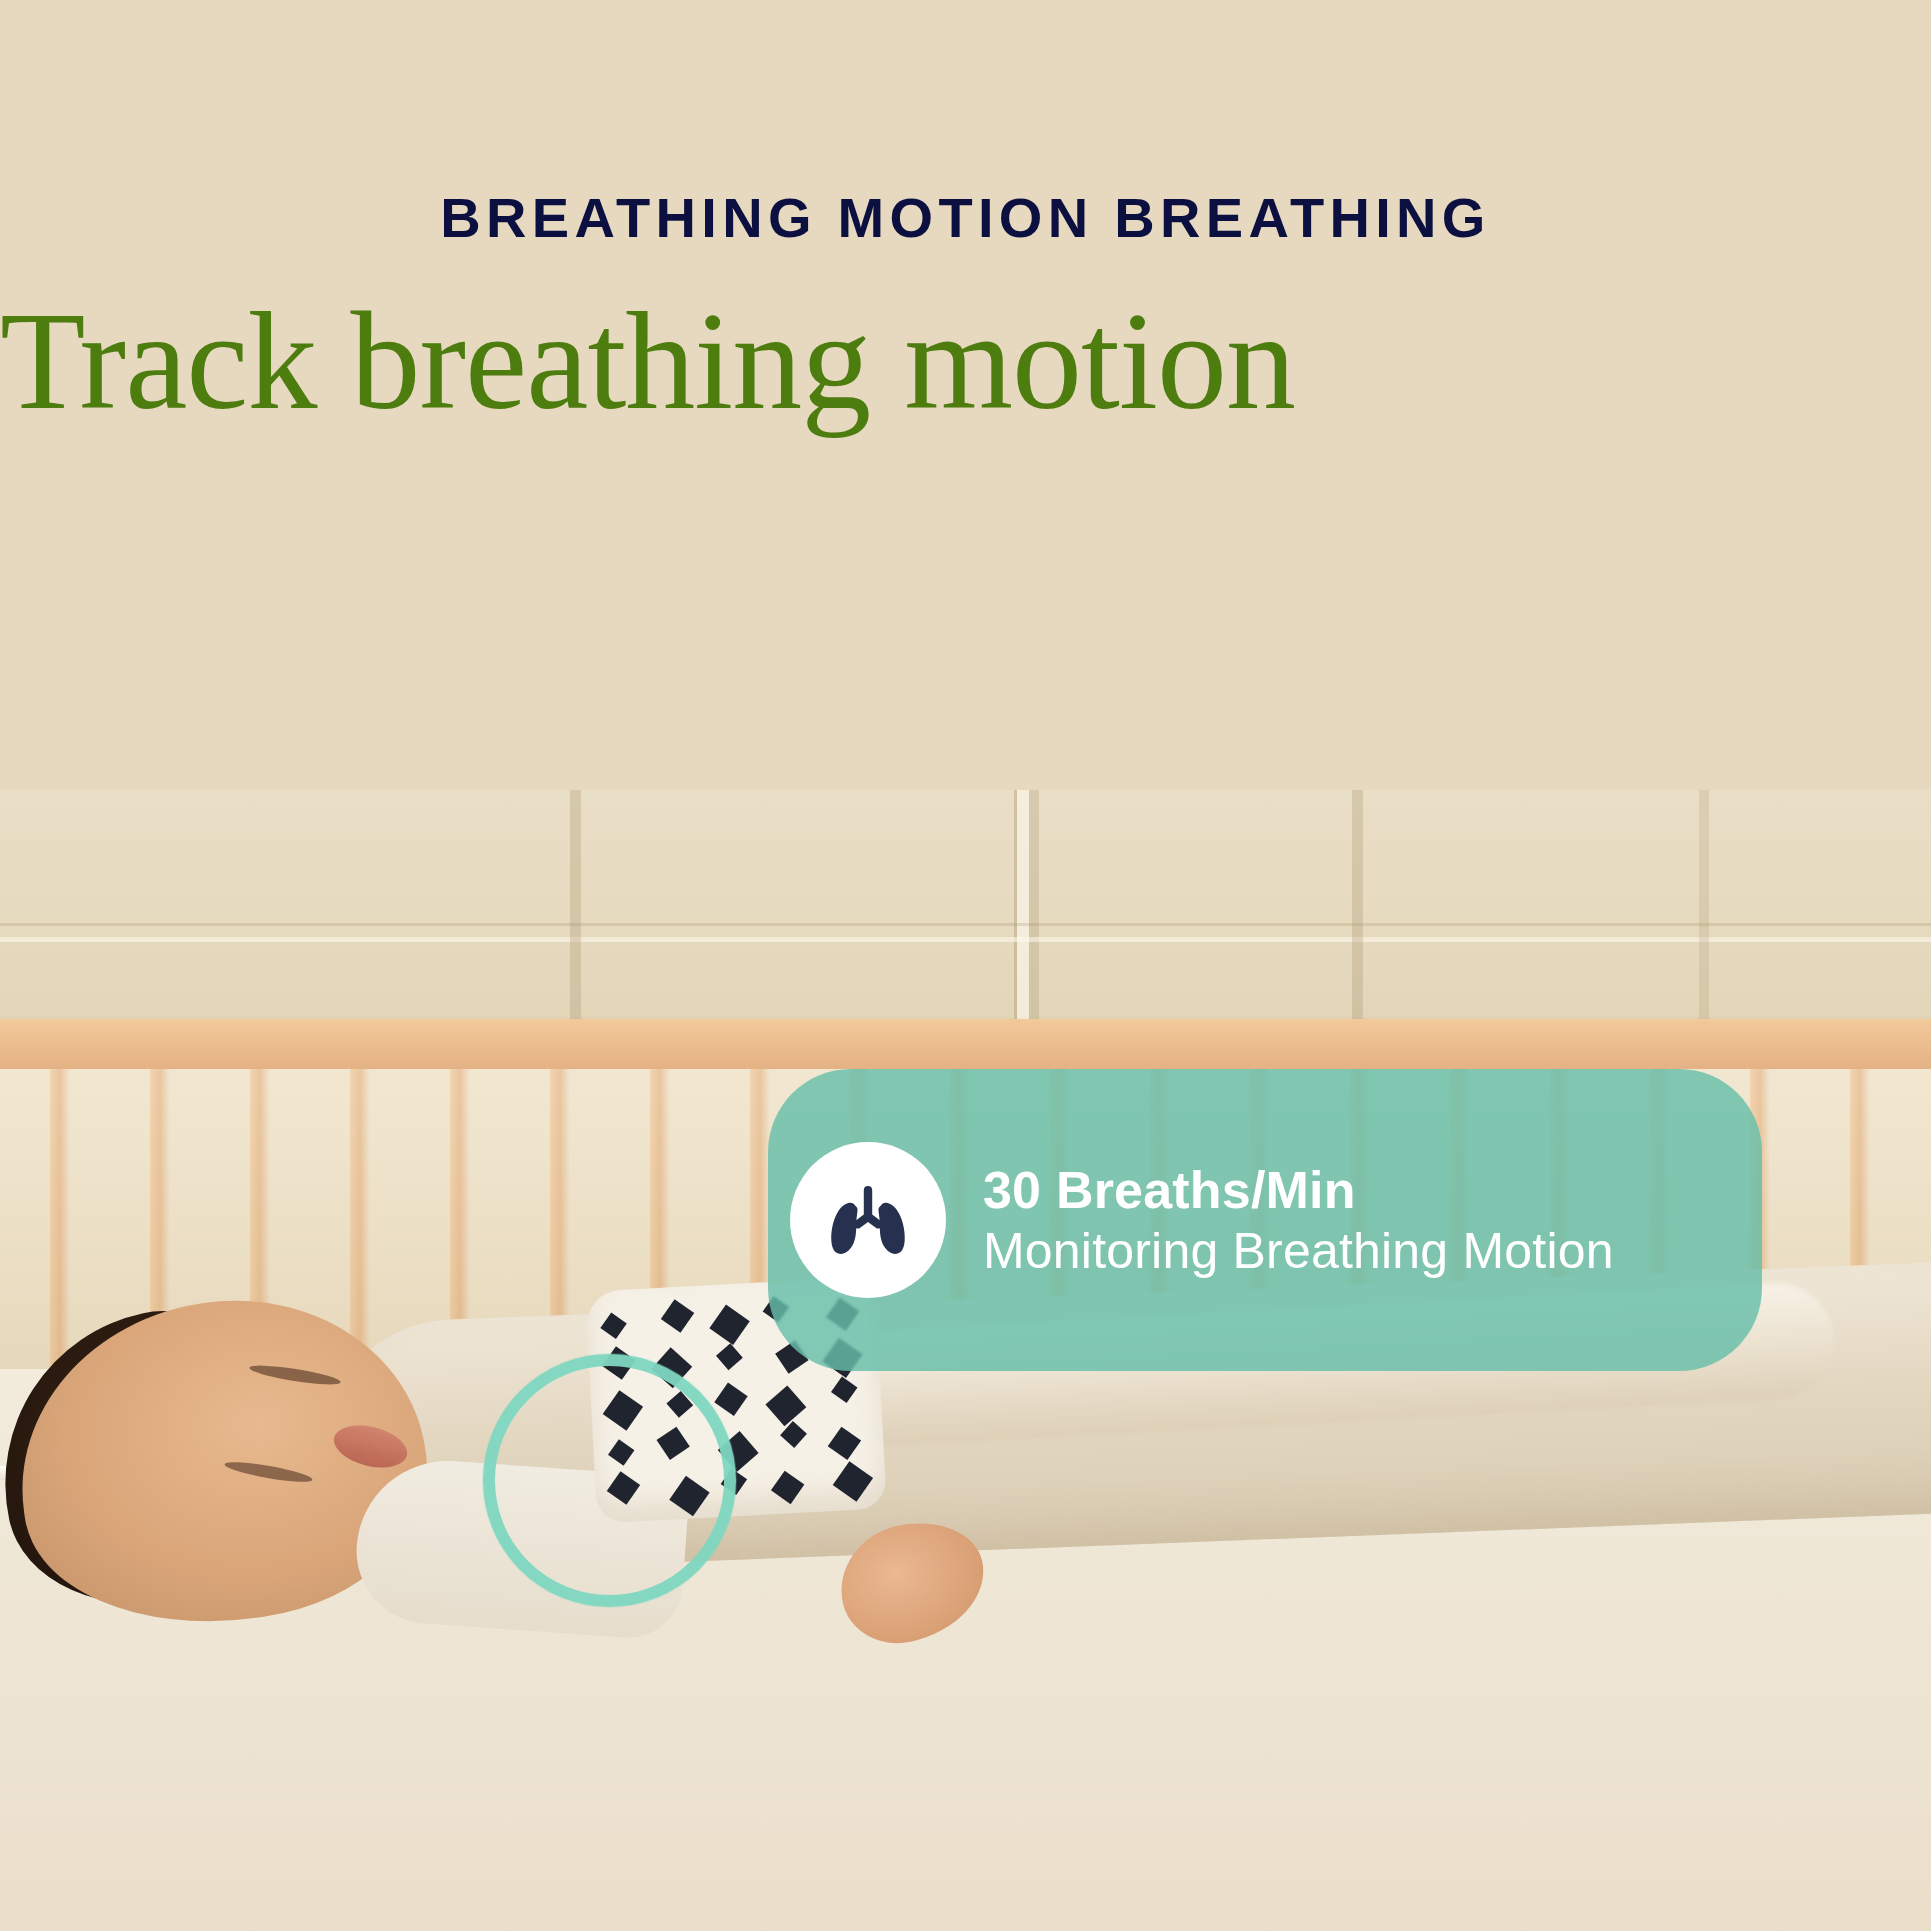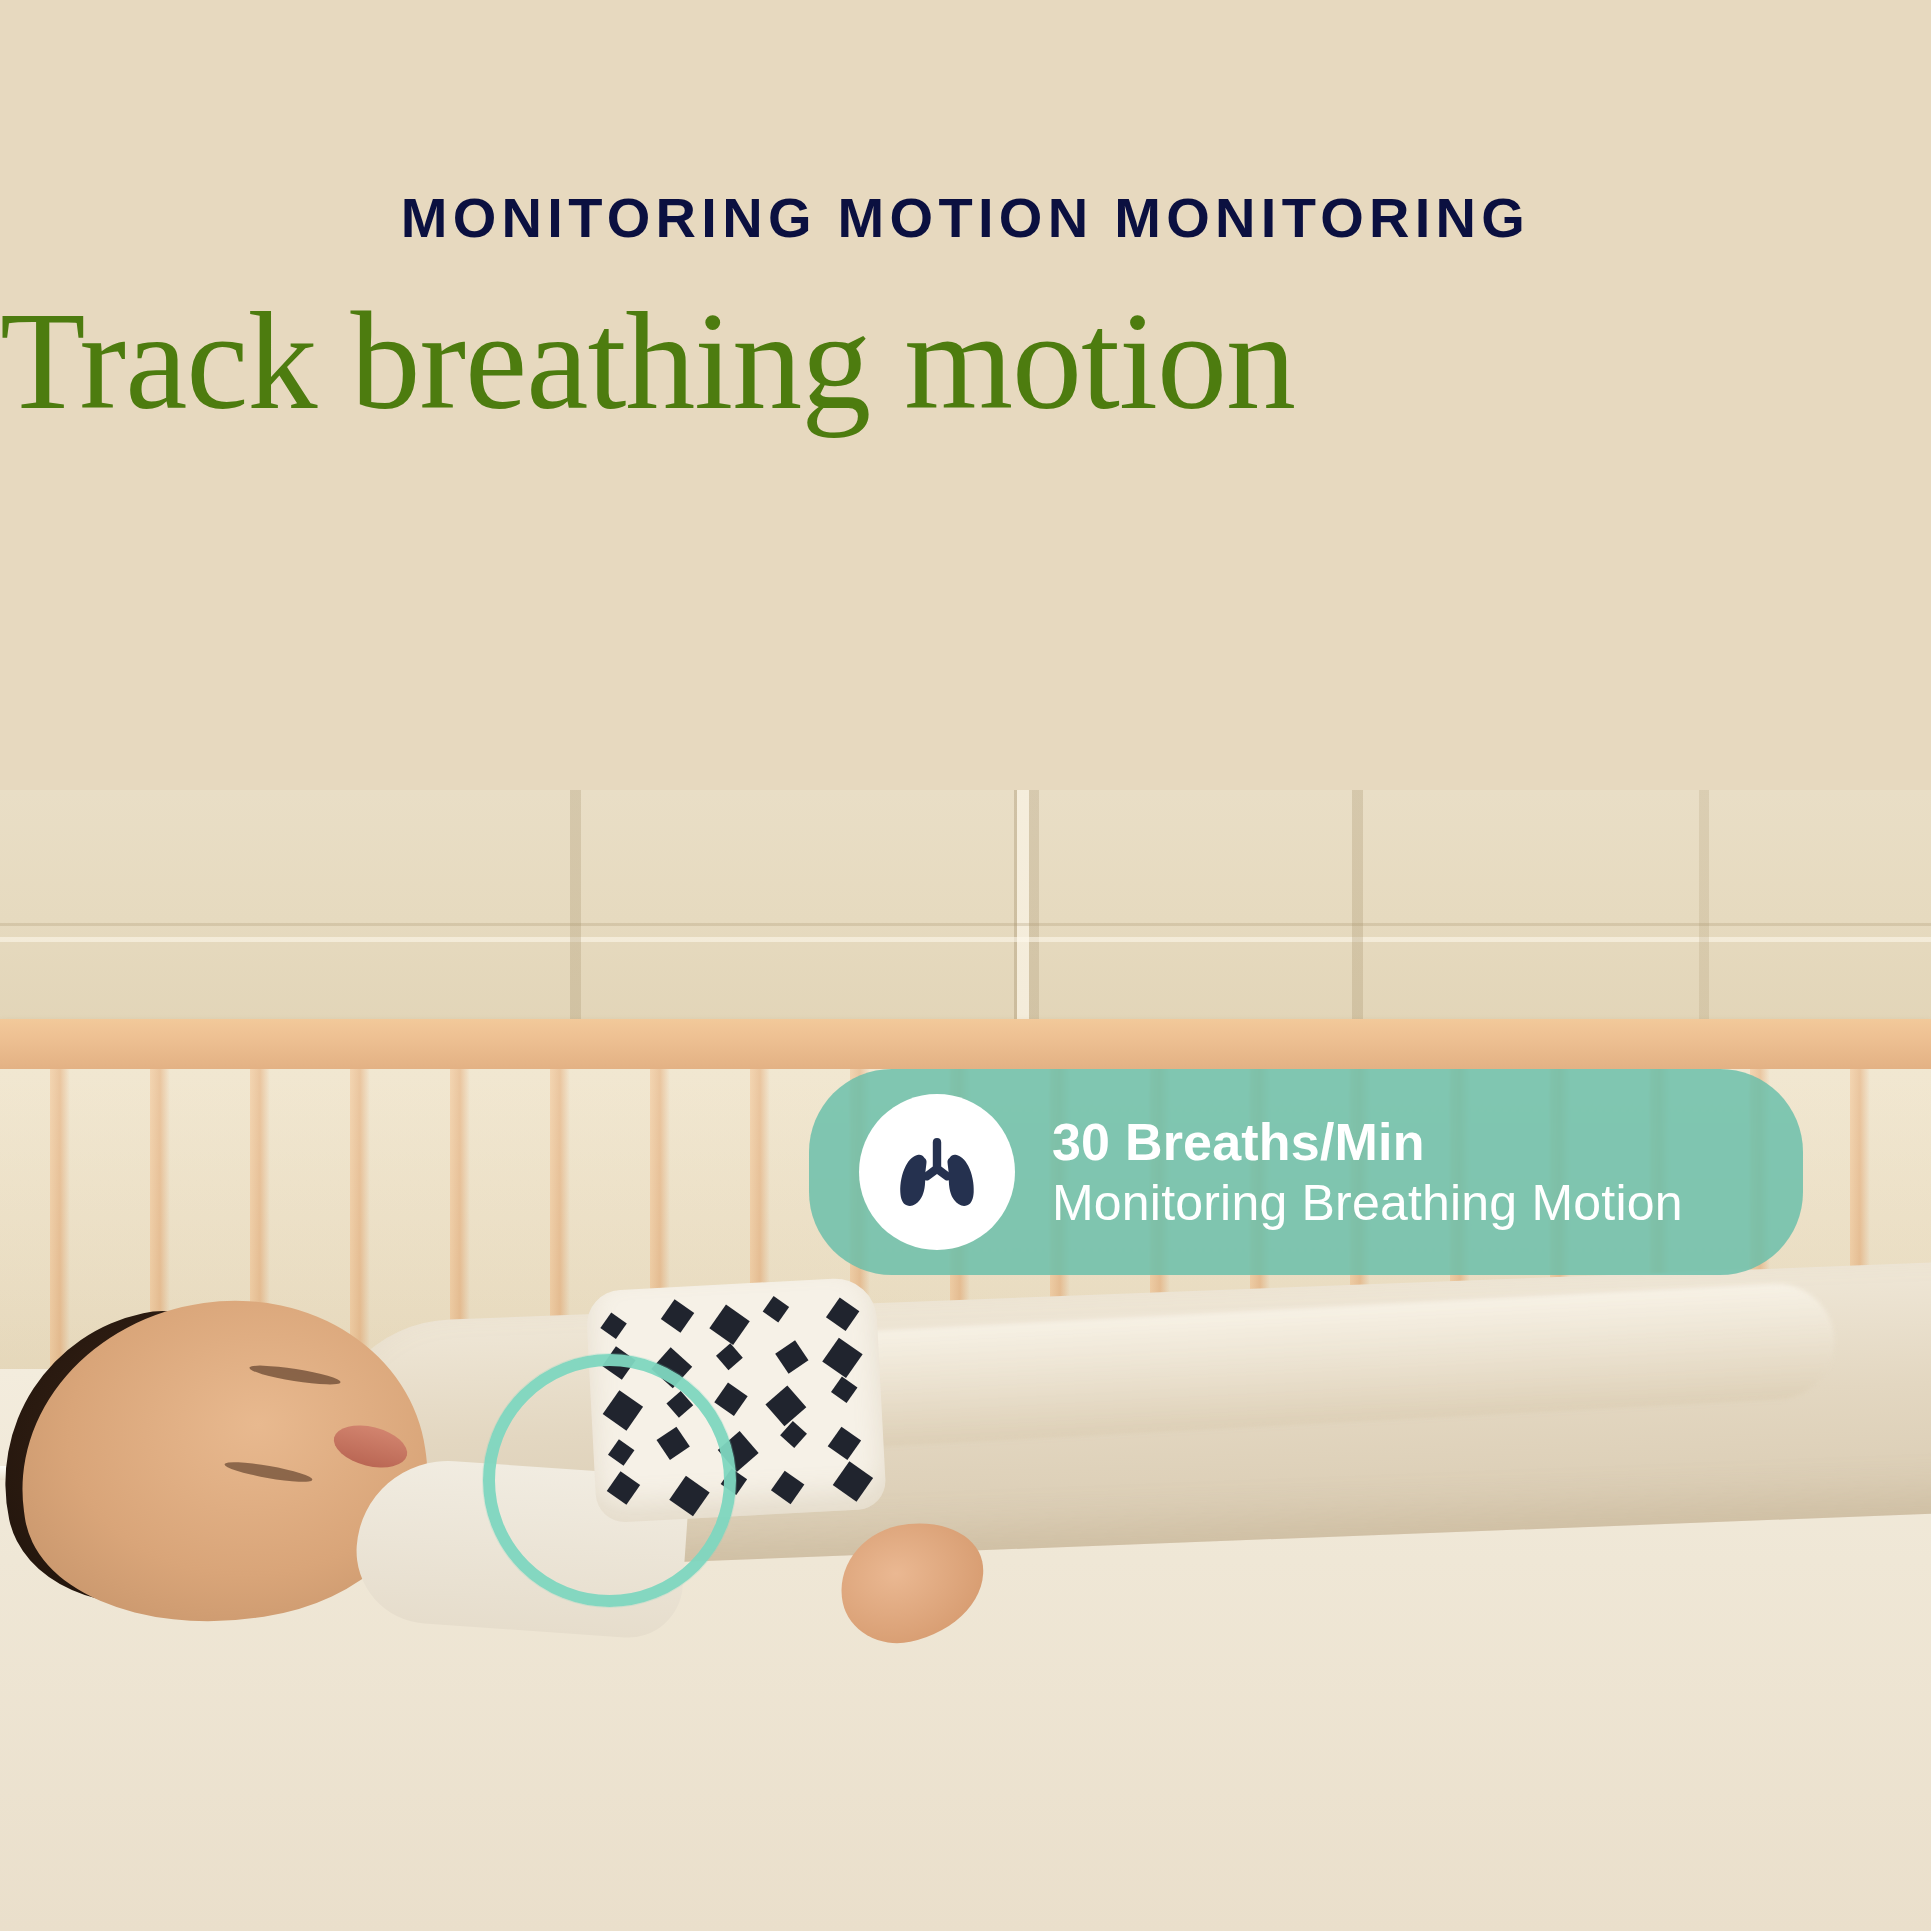--- a/index.html
+++ b/index.html
@@ -207,27 +207,27 @@
     width:253px; height:253px;
     border-radius:50%;
     border:12.6px solid #7fd7c0;
     opacity:.95;
     box-shadow:0 0 0 1px rgba(127,215,192,.25);
   }
 
   
   .badge{
     position:absolute;
-    left:809px; top:279px;
-    width:994px; height:206px;
+    left:768px; top:279px;
+    width:994px; height:302px;
     border-radius:83px;
     background:rgba(103,190,170,.82);
     display:flex;
     align-items:center;
-    padding-left:50px;
+    padding-left:22px;
     backdrop-filter:blur(1px);
   }
   .badge-icon-wrap{
     width:156px; height:156px;
     border-radius:50%;
     background:#ffffff;
     display:flex; align-items:center; justify-content:center;
     flex:0 0 auto;
   }
   .badge-text{
@@ -251,21 +251,21 @@
     margin-top:3px;
     text-align:center;
   }
 </style>
 </head>
 <body>
 
 <div class="poster">
 
   <div class="header">
-    <div class="eyebrow">MONITORING MOTION MONITORING</div>
+    <div class="eyebrow">BREATHING MOTION BREATHING</div>
 
     <div class="headline">
       <span class="hl-line">Track breathing motion</span>
     </div>
   </div>
 
   <div class="photo">
 
     <div class="wall">
       <div class="wall-vert-post"></div>

